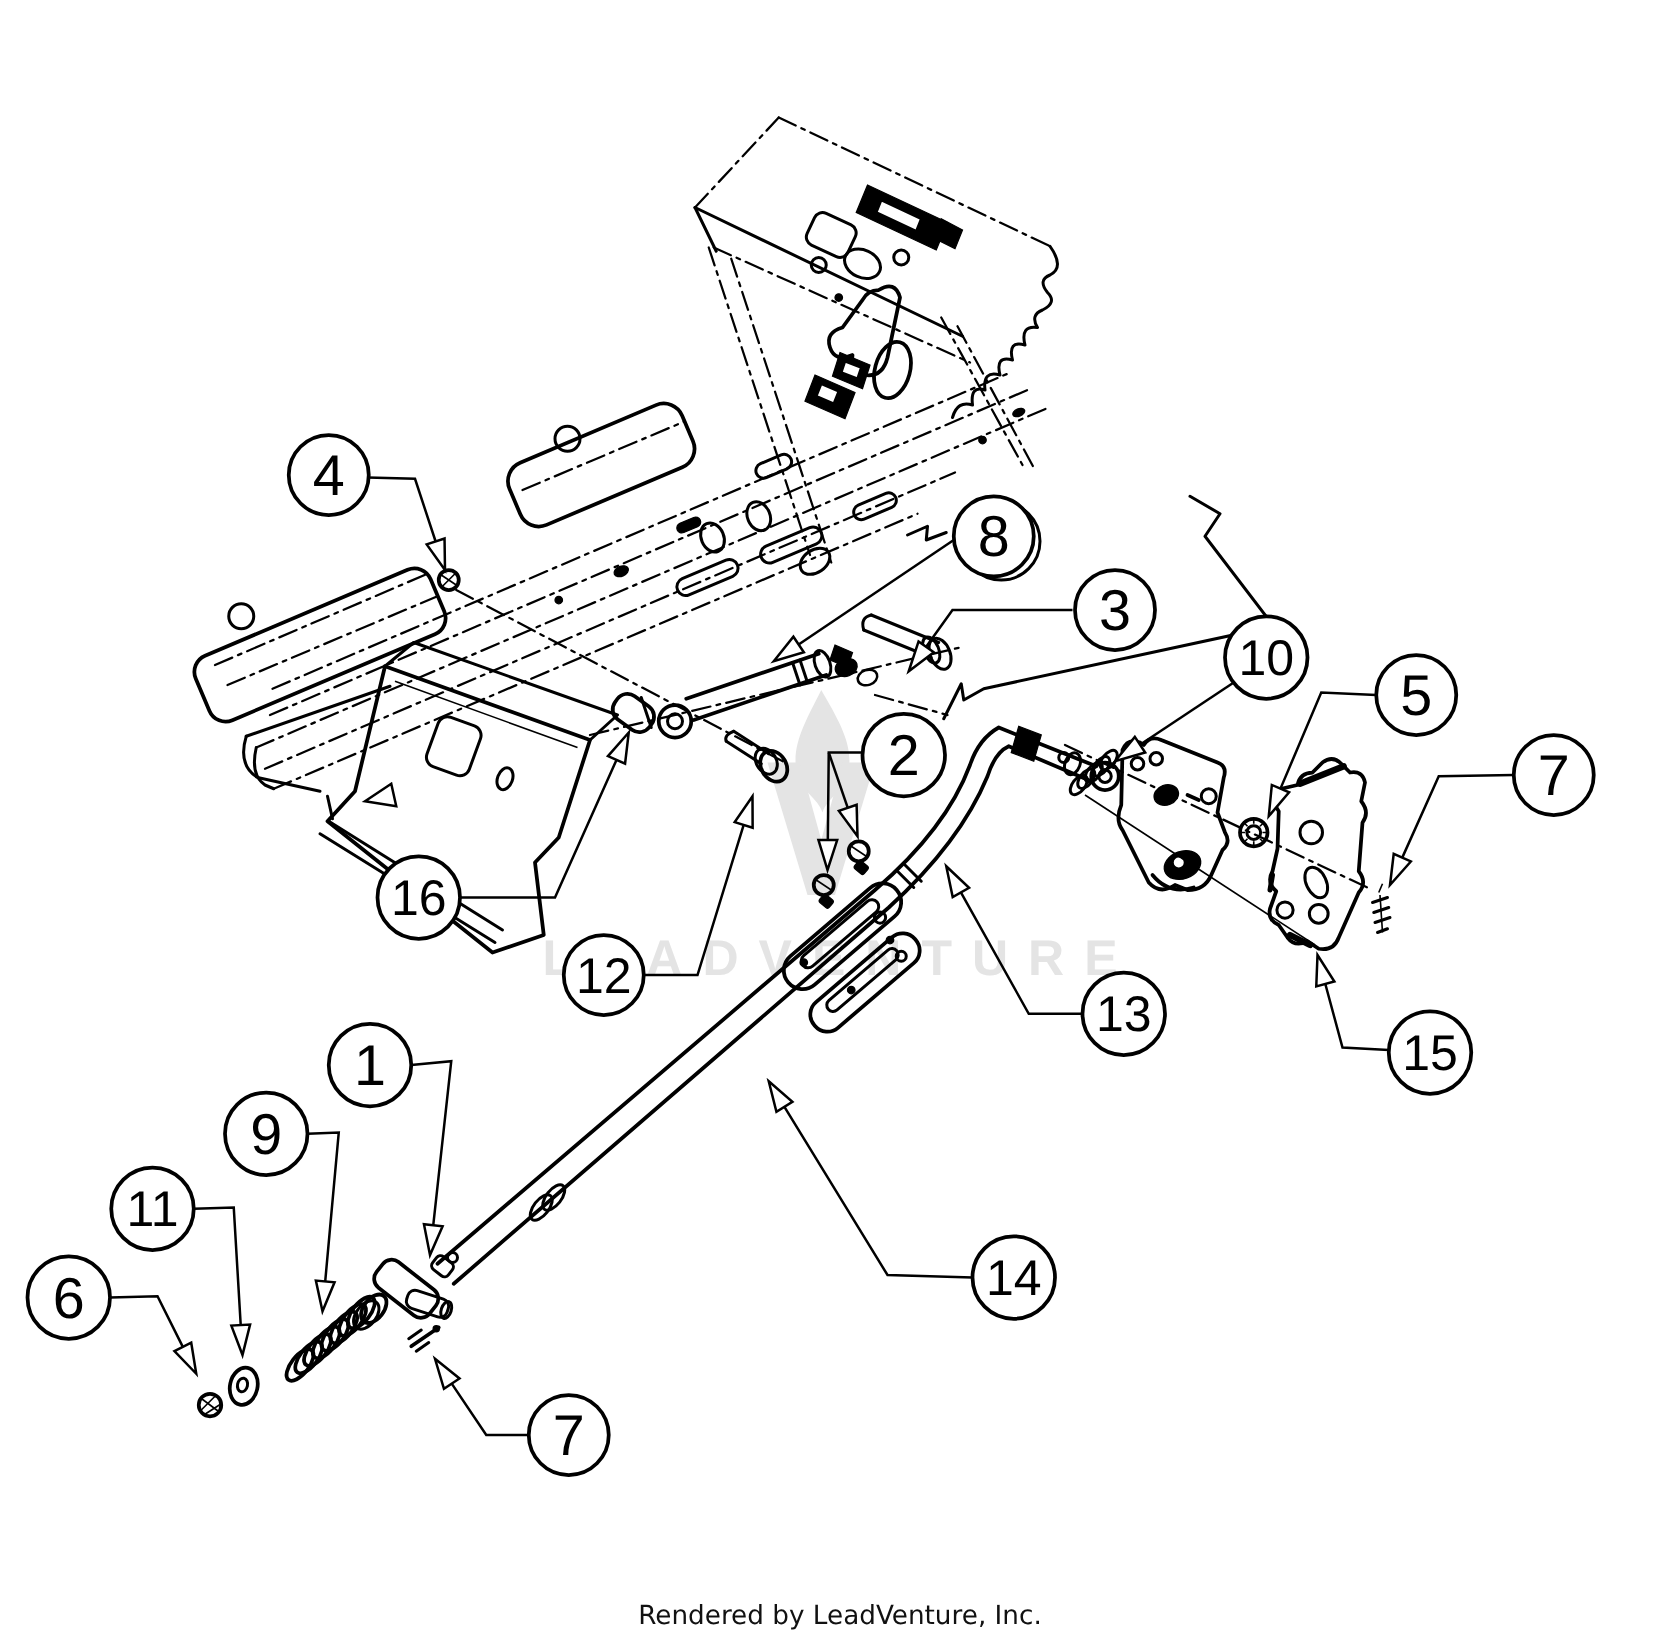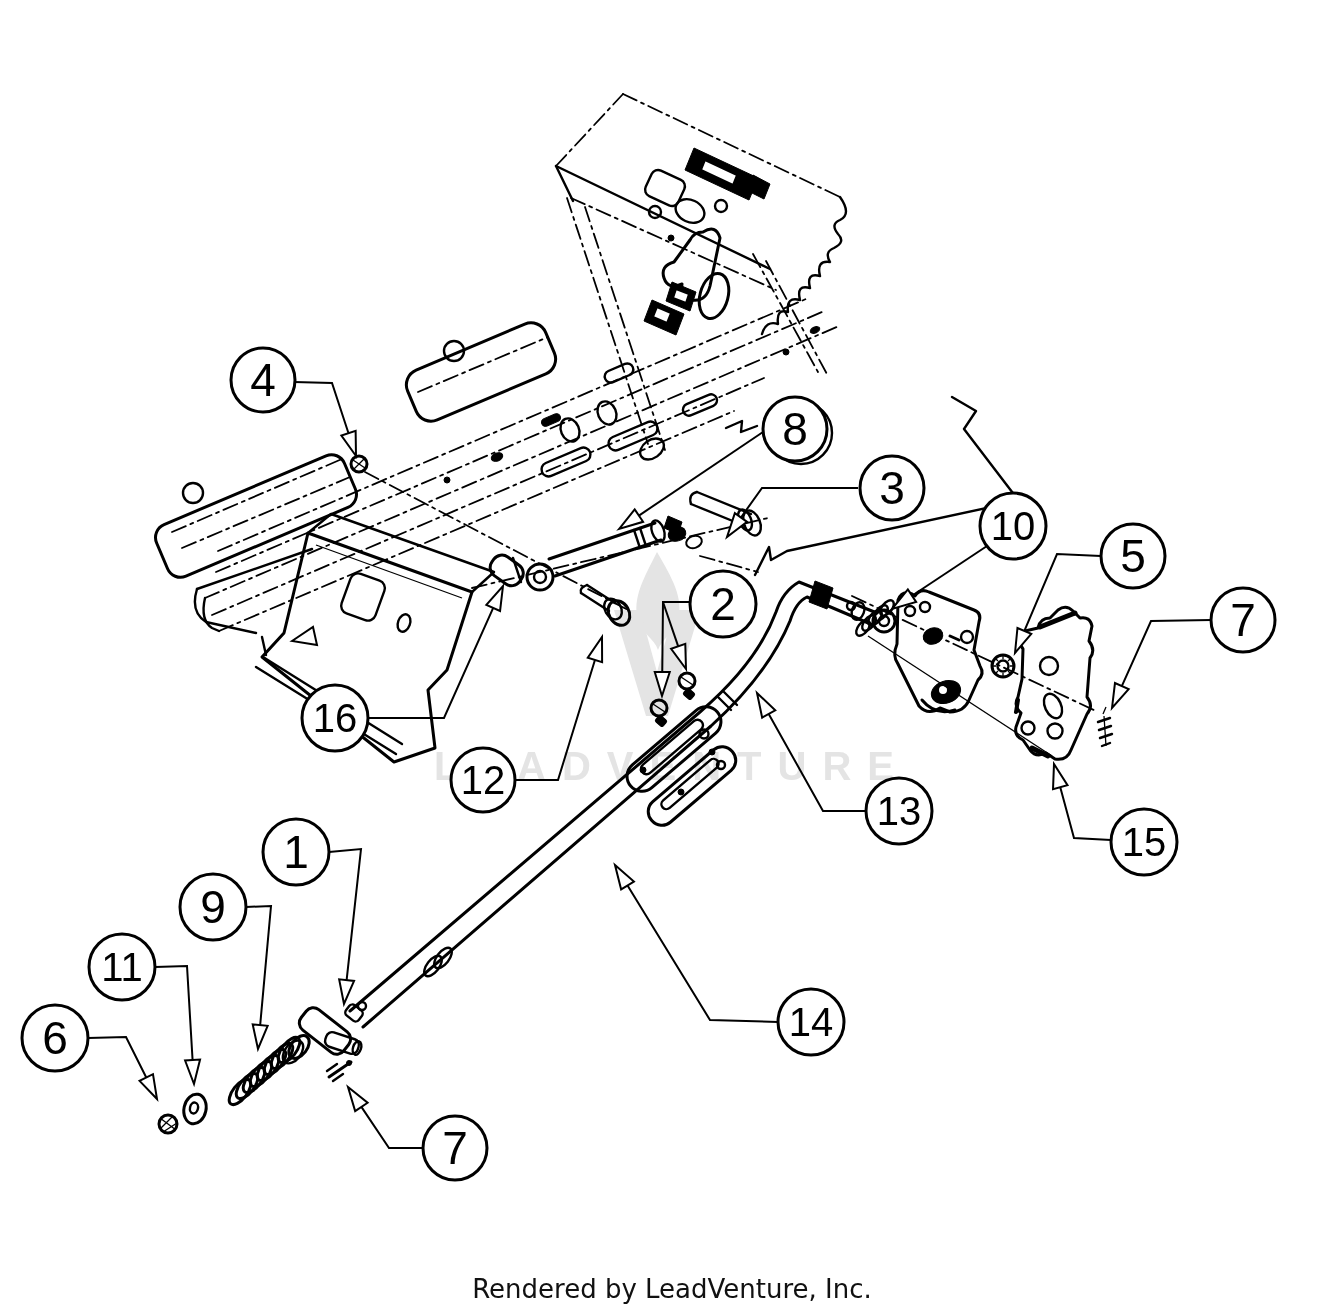--- a/index.html
+++ b/index.html
@@ -1,20 +1,20 @@
 <!DOCTYPE html>
 <html><head>
 <meta charset="utf-8">
 <style>
   html,body{margin:0;padding:0;background:#ffffff;}
   .page{position:relative;width:1344px;height:1312px;background:#fff;overflow:hidden;
         font-family:"Liberation Sans",sans-serif;}
   svg.diagram{position:absolute;left:0;top:0;width:1344px;height:1312px;}
   .footer{position:absolute;left:0;bottom:8px;width:100%;text-align:center;
-          font-family:"DejaVu Sans",sans-serif;font-size:26px;color:#111;}
+          font-family:"DejaVu Sans",sans-serif;font-size:21px;color:#111;}
   .leader{fill:none;stroke:#000;stroke-width:2;}
   .arrowhead{fill:#fff;stroke:#000;stroke-width:2;stroke-linejoin:miter;}
   .balloon{fill:#fff;stroke:#000;stroke-width:3;}
   .balloon-label{fill:#000;text-anchor:middle;font-family:"Liberation Sans",sans-serif;}
   .wm{fill:#e4e4e4;}
   .wm-text{fill:#e4e4e4;font-weight:bold;letter-spacing:16px;font-size:40px;
            font-family:"Liberation Sans",sans-serif;text-anchor:middle;}
   .ln{fill:none;stroke:#000;stroke-width:2.4;stroke-linecap:round;stroke-linejoin:round;}
   .ln3{fill:none;stroke:#000;stroke-width:3;stroke-linecap:round;stroke-linejoin:round;}
   .thin{fill:none;stroke:#000;stroke-width:1.3;}

